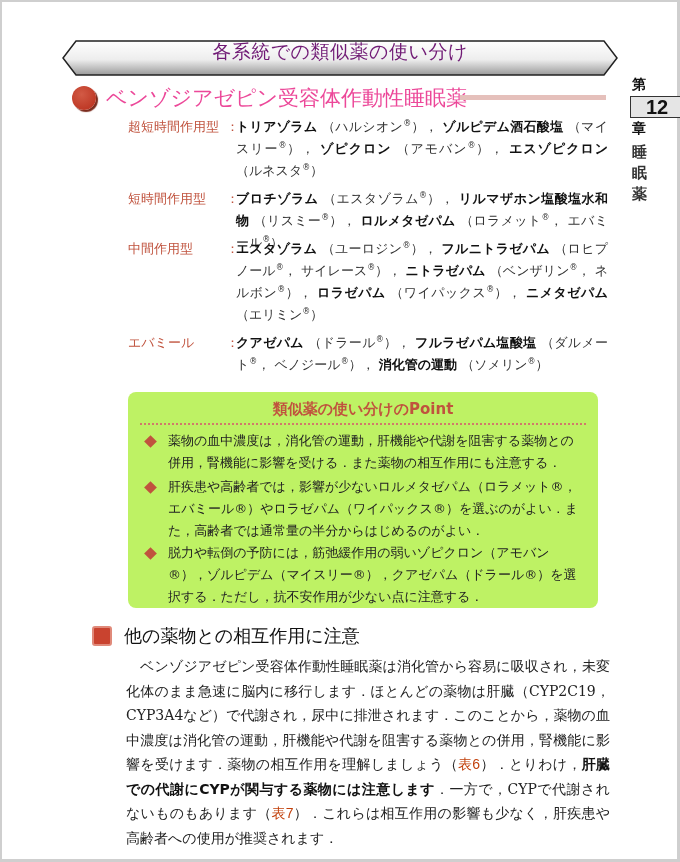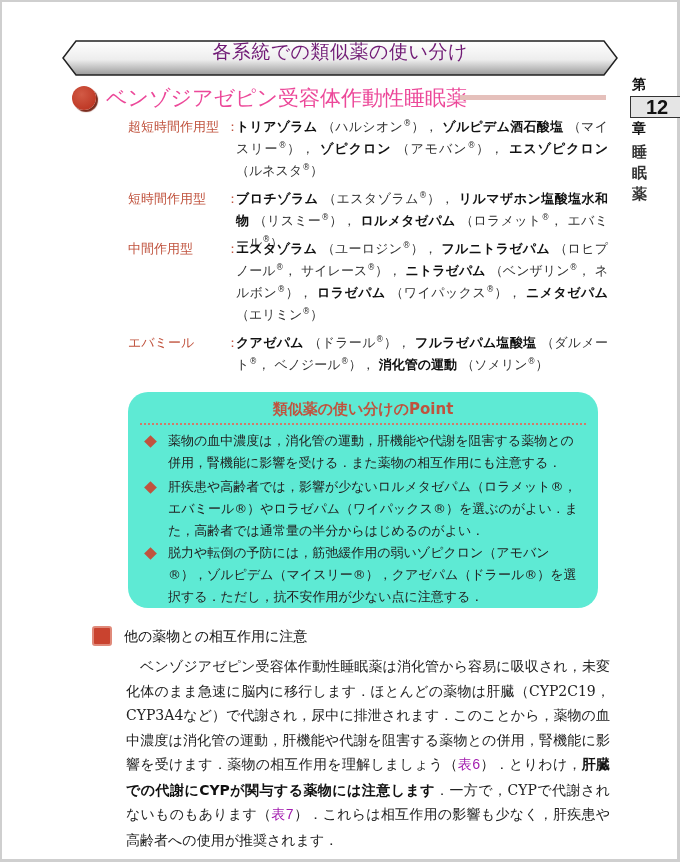--- a/index.html
+++ b/index.html
@@ -49,48 +49,48 @@
     .cat { position: absolute; left: 128px; width: 480px; font-size: 13px; line-height: 22px; }
     .cat-label { position: absolute; left: 0; top: 0; color: #c0533e; white-space: nowrap; }
     .cat-colon { position: absolute; left: 98px; top: 0; color: #c0533e; }
     .cat-text { position: absolute; left: 108px; top: 0; width: 372px; color: #333; text-align: justify; }
     .cat-text b { color: #111; font-weight: bold; }
     .reg { font-size: 8px; vertical-align: super; line-height: 0; }
 
     
     .point-box {
       position: absolute; left: 128px; top: 392px; width: 470px; height: 216px;
-      background: #5eead4; border-radius: 20px;
+      background: #bef264; border-radius: 8px;
     }
     .point-title {
       position: absolute; left: 0; top: 8px; width: 100%; text-align: center;
       font-size: 15px; font-weight: bold; color: #c0533e;
     }
     .point-rule { position: absolute; left: 12px; top: 31px; width: 446px; border-top: 2px dotted #d07a6a; }
     .point-item { position: absolute; left: 18px; width: 440px; font-size: 13px; line-height: 22px; color: #222; }
     .point-bullet {
       position: absolute; left: 0; top: 7px; width: 9px; height: 9px; background: #c0533e; transform: rotate(45deg);
     }
     .point-text { position: absolute; left: 22px; top: 0; width: 418px; }
 
     
     .sec2 { position: absolute; left: 92px; top: 624px; height: 24px; width: 520px; }
     .red-square {
       position: absolute; left: 0; top: 2px; width: 20px; height: 20px; border-radius: 3px;
       background: #c9432f; border: 2px solid #e08a7a;
     }
-    .sec2-title { position: absolute; left: 32px; top: 0; font-size: 14px; line-height: 24px; color: #111; white-space: nowrap; }
+    .sec2-title { position: absolute; left: 32px; top: 0; font-size: 18px; line-height: 24px; color: #111; white-space: nowrap; }
 
     .body-para {
       position: absolute; left: 126px; top: 654px; width: 484px;
       font-family: "DejaVu Serif", "Liberation Serif", serif;
       font-size: 14px; line-height: 24.5px; color: #222; text-align: justify;
     }
     .body-para .indent { display: inline-block; width: 14px; }
-    .body-para .ref { color: #a21caf; font-family: Liberation Mono, monospace; }
+    .body-para .ref { color: #c2410c; font-family: Liberation Sans, sans-serif; }
     .body-para .strong { font-family: "DejaVu Sans", sans-serif; font-weight: bold; color: #111; }
   </style>
 </head>
 <body>
 
 <div class="page-frame"></div>
 
 <div class="banner">
   <svg width="556" height="36" viewBox="0 0 556 36">
     <defs>

